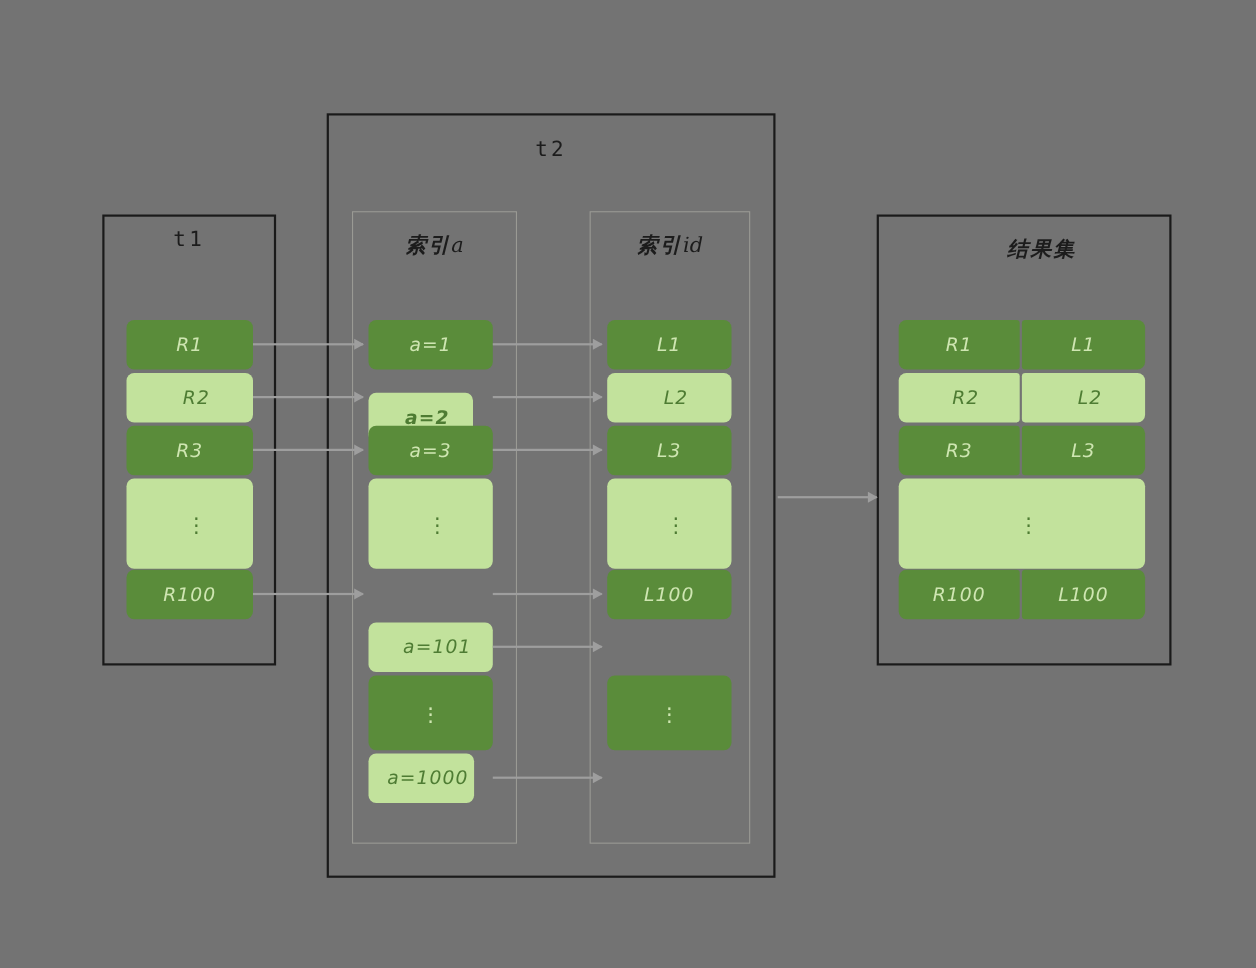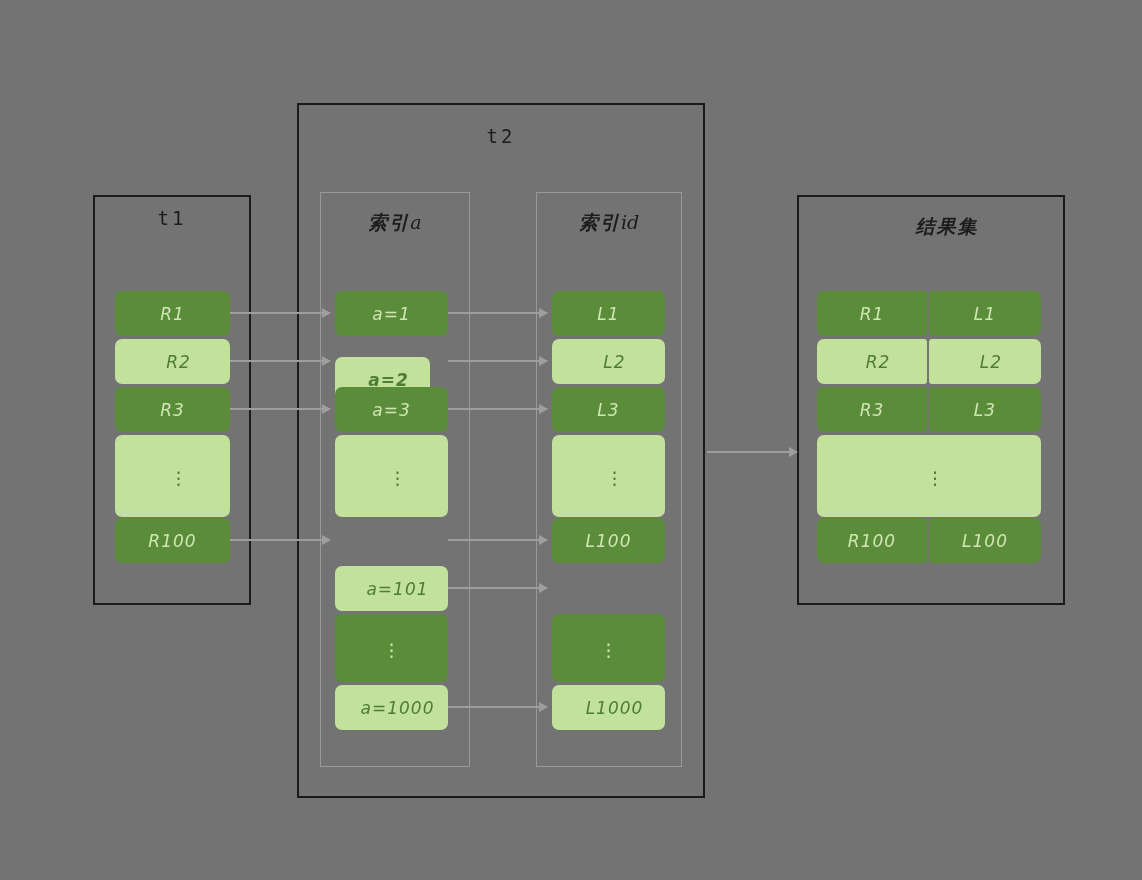--- a/index.html
+++ b/index.html
@@ -180,21 +180,21 @@
   <div class="cell light" style="left:335px; top:566px; width:113px; height:45px;">
     <span>a=101</span>
   </div>
   <div class="cell dark ellipsis" style="left:335px; top:614px; width:113px; height:68px;">
     <span class="dots">
         <i>.</i>
         <i>.</i>
         <i>.</i>
       </span>
   </div>
-  <div class="cell light" style="left:335px; top:685px; width:113px; height:45px;text-align:right;">
+  <div class="cell light" style="left:335px; top:685px; width:96px; height:45px;text-align:right;">
     <span>a=1000</span>
   </div>
 
   <div class="frame frame-inner" style="left:536px; top:192px; width:146px; height:575px;">
     <div class="frame-title title-cjk" style="top:17px;"><span>索引</span><span class="suffix">id</span></div>
   </div>
 
   <div class="cell dark" style="left:552px; top:291px; width:113px; height:45px;">
     <span>L1</span>
   </div>
@@ -213,23 +213,20 @@
   </div>
   <div class="cell dark" style="left:552px; top:518px; width:113px; height:45px;">
     <span>L100</span>
   </div>
   <div class="cell dark ellipsis" style="left:552px; top:614px; width:113px; height:68px;">
     <span class="dots">
         <i>.</i>
         <i>.</i>
         <i>.</i>
       </span>
-  </div>
-  <div class="cell light" style="left:552px; top:685px; width:113px; height:45px;">
-    <span>L1000</span>
   </div>
 
   <div class="frame frame-outer" style="left:797px; top:195px; width:268px; height:410px;">
     <div class="frame-title title-cjk" style="top:17px;padding-left:32px;">结果集</div>
   </div>
 
   <div class="cell dark half-left" style="left:817px; top:291px; width:110px; height:45px;">
     <span>R1</span>
   </div>
   <div class="cell dark half-right" style="left:929px; top:291px; width:112px; height:45px;">

